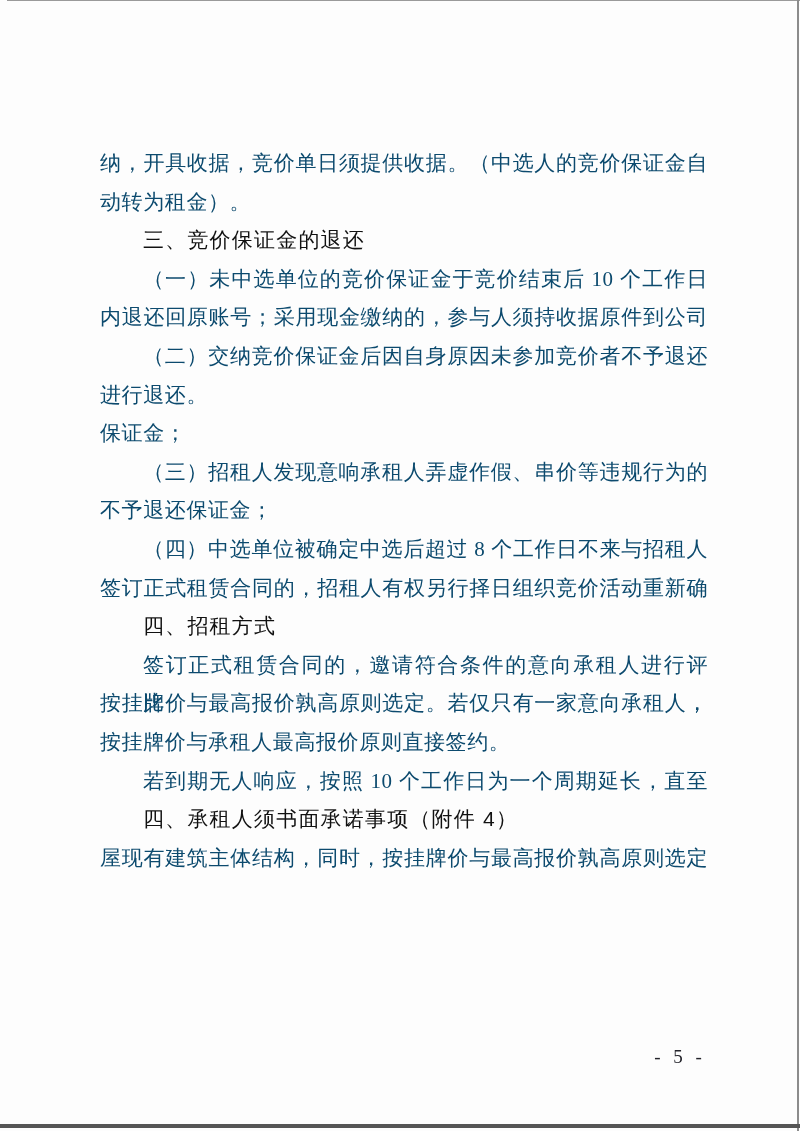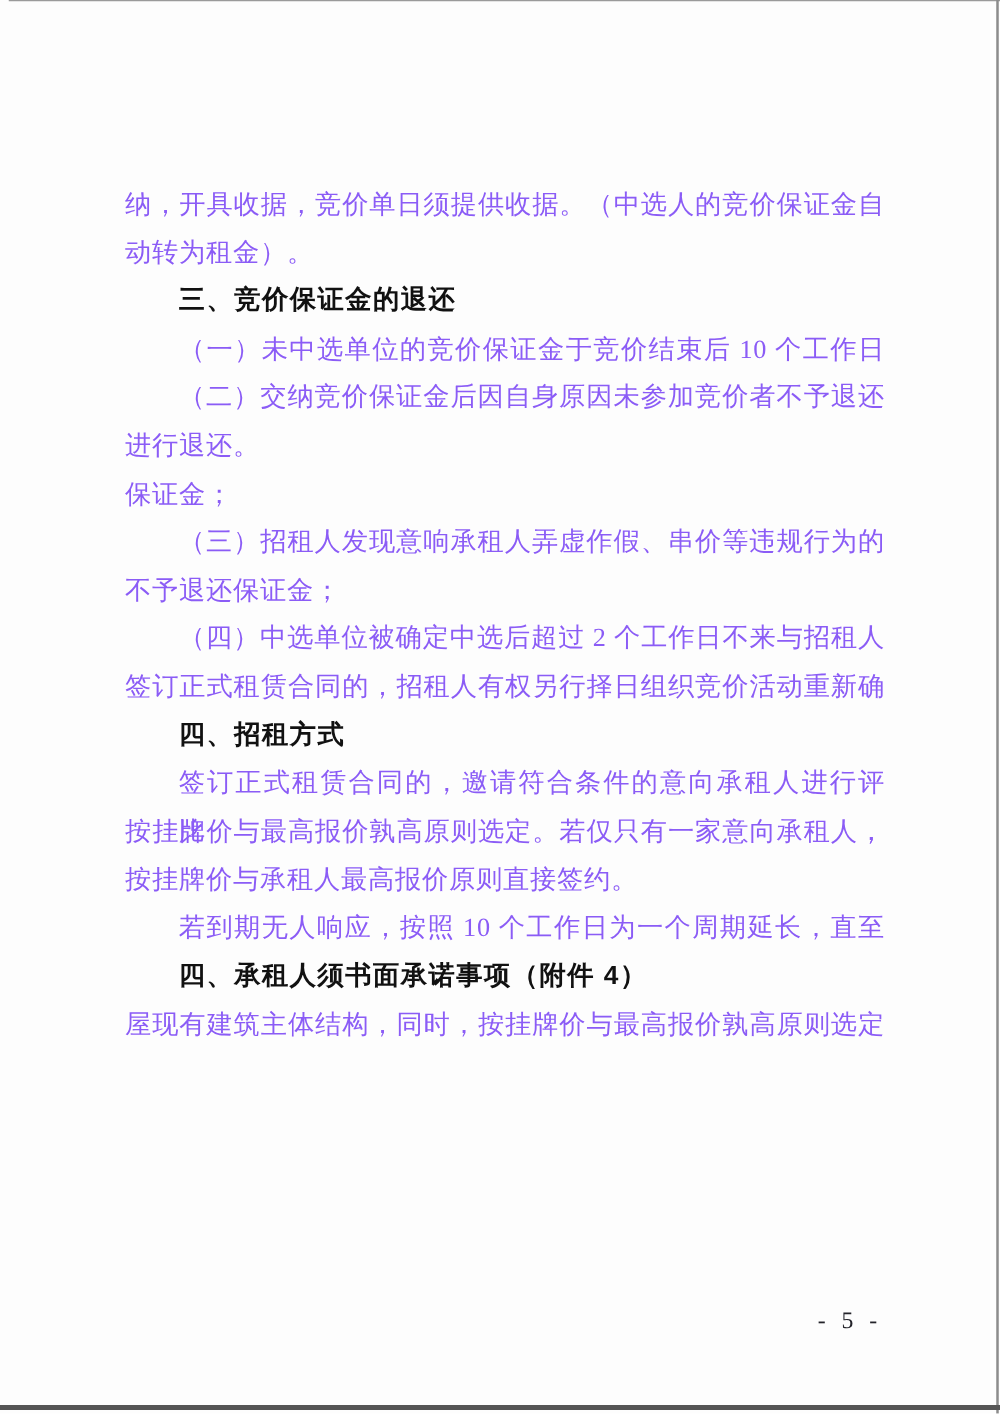--- a/index.html
+++ b/index.html
@@ -17,34 +17,34 @@
   .edge.bottom{left:0;right:0;top:1124px;height:4px;background:#555555;}
 
   .content{
     position:absolute;
     left:100px;top:144px;width:608px;
   }
   .ln{
     height:38.6px;
     line-height:38.6px;
     font-size:21px;
-    color:#8b5cf6;
+    color:#0c4a6e;
     letter-spacing:0.6px;
     white-space:nowrap;
     text-align:left;
   }
   .ln.j{
     white-space:normal;
     text-align:justify;
     text-align-last:justify;
   }
   .ln.ind{padding-left:43px;}
   .ln.heading{
     font-family:"Liberation Sans", sans-serif;
-    font-weight:bold;
+    font-weight:normal;
     letter-spacing:1.2px;
     color:#111111;
   }
   .pageno{
     position:absolute;
     left:638px;top:1046px;width:84px;
     text-align:center;
     font-size:19px;
     letter-spacing:4px;
     color:#23232a;
@@ -54,26 +54,27 @@
 </head>
 <body>
 
 <div class="page">
 
   <div class="content">
     <div class="ln j">纳，开具收据，竞价单日须提供收据。（中选人的竞价保证金自</div>
     <div class="ln">动转为租金）。</div>
     <div class="ln heading ind">三、竞价保证金的退还</div>
     <div class="ln ind j">（一）未中选单位的竞价保证金于竞价结束后 10 个工作日</div>
+    <div class="ln j">内退还回原账号；采用现金缴纳的，参与人须持收据原件到公司</div>
     <div class="ln ind j">（二）交纳竞价保证金后因自身原因未参加竞价者不予退还</div>
     <div class="ln">进行退还。</div>
     <div class="ln">保证金；</div>
     <div class="ln ind j">（三）招租人发现意响承租人弄虚作假、串价等违规行为的</div>
     <div class="ln">不予退还保证金；</div>
-    <div class="ln ind j">（四）中选单位被确定中选后超过 2 个工作日不来与招租人</div>
+    <div class="ln ind j">（四）中选单位被确定中选后超过 8 个工作日不来与招租人</div>
     <div class="ln j">签订正式租赁合同的，招租人有权另行择日组织竞价活动重新确</div>
     <div class="ln heading ind">四、招租方式</div>
     <div class="ln ind j">签订正式租赁合同的，邀请符合条件的意向承租人进行评比，</div>
     <div class="ln j">按挂牌价与最高报价孰高原则选定。若仅只有一家意向承租人，</div>
     <div class="ln">按挂牌价与承租人最高报价原则直接签约。</div>
     <div class="ln ind j">若到期无人响应，按照 10 个工作日为一个周期延长，直至</div>
     <div class="ln heading ind">四、承租人须书面承诺事项（附件 4）</div>
     <div class="ln j">屋现有建筑主体结构，同时，按挂牌价与最高报价孰高原则选定</div>
   </div>
 

